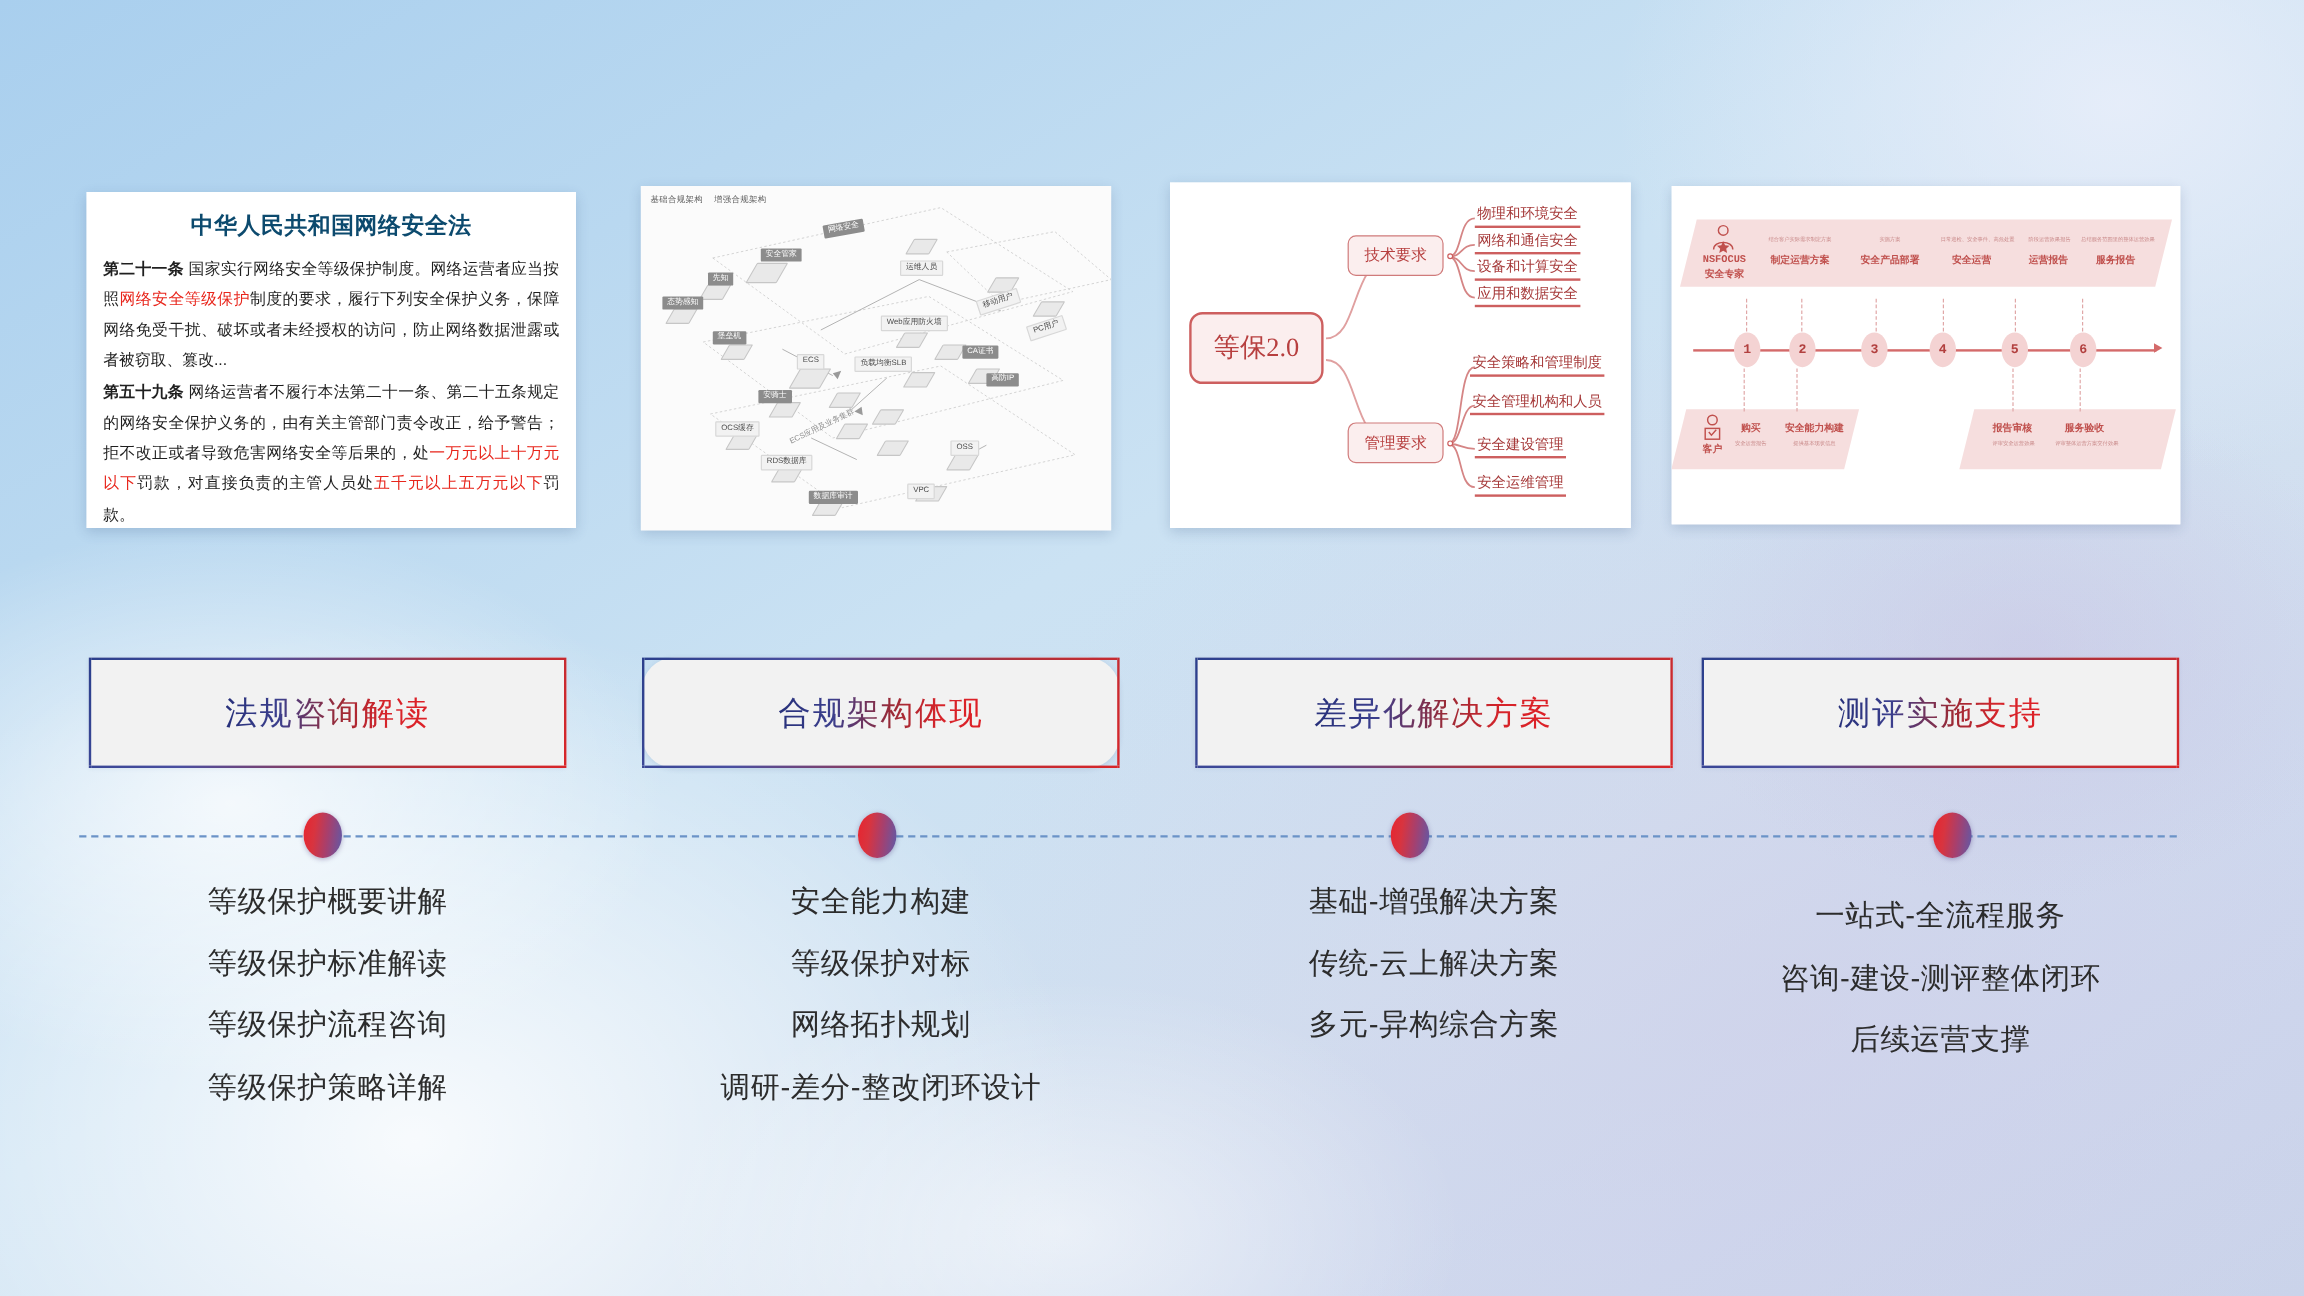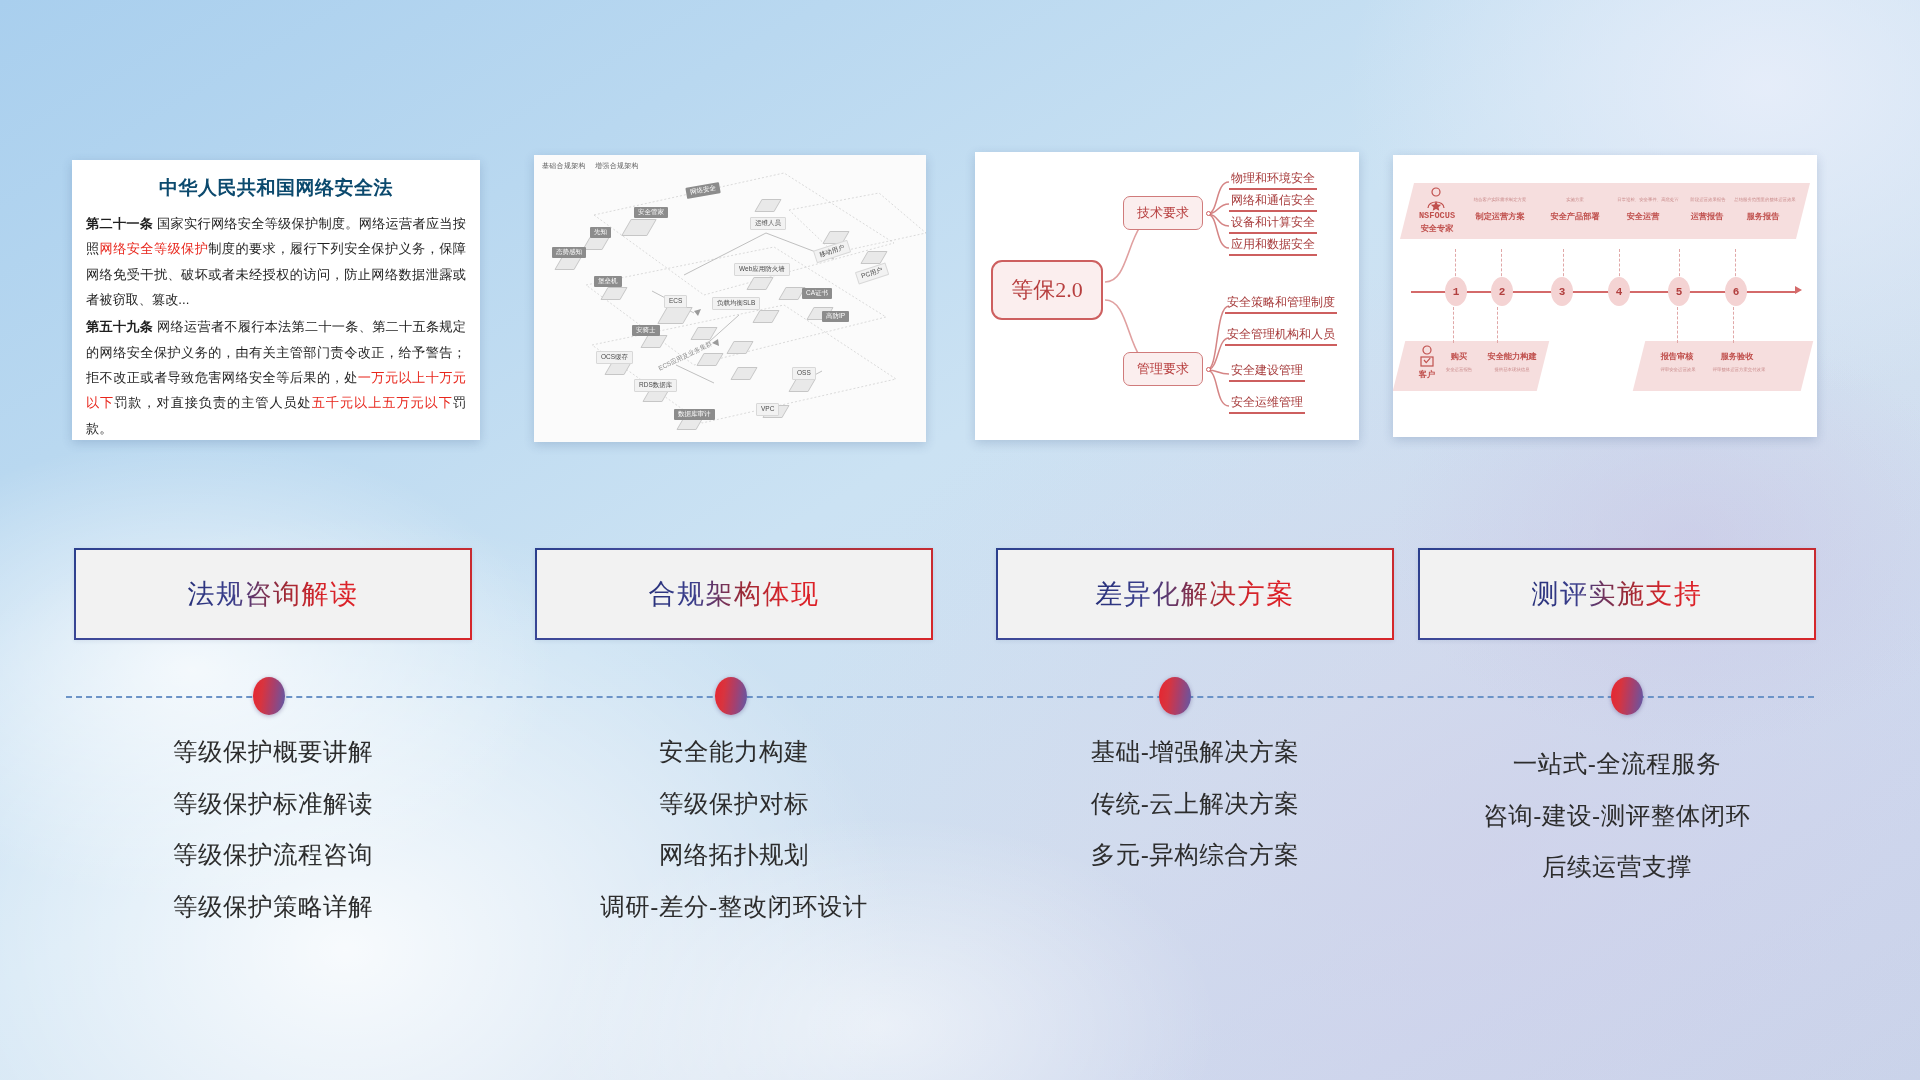--- a/index.html
+++ b/index.html
@@ -110,21 +110,21 @@
   
   .titles { position: absolute; left: 0; top: 0; width: 1920px; }
   .title-box {
     position: absolute; height: 92px; background: #f2f2f2;
     display: flex; align-items: center; justify-content: center;
     border: 2px solid transparent;
     border-image: linear-gradient(125deg, #2b3f8c 0%, #4a4fa0 30%, #b0313a 68%, #d8262a 100%) 1;
     box-shadow: 0 1px 4px rgba(40,70,120,0.10);
   }
   #t1 { left: 74px;   top: 548px; width: 398px; }
-  #t2 { left: 535px;  top: 548px; width: 398px; }
+  #t2 { left: 535px;  top: 548px; width: 398px; border-radius: 27px; }
   #t3 { left: 996px;  top: 548px; width: 398px; }
   #t4 { left: 1418px; top: 548px; width: 398px; }
   .title-text {
     font-size: 27px; font-weight: 500; letter-spacing: 1.5px;
     background: linear-gradient(90deg, #27307a 0%, #3b3f8d 26%, #9a2a36 55%, #d6242a 78%, #de2027 100%);
     -webkit-background-clip: text; background-clip: text;
     -webkit-text-fill-color: transparent; color: transparent;
   }
 
   

